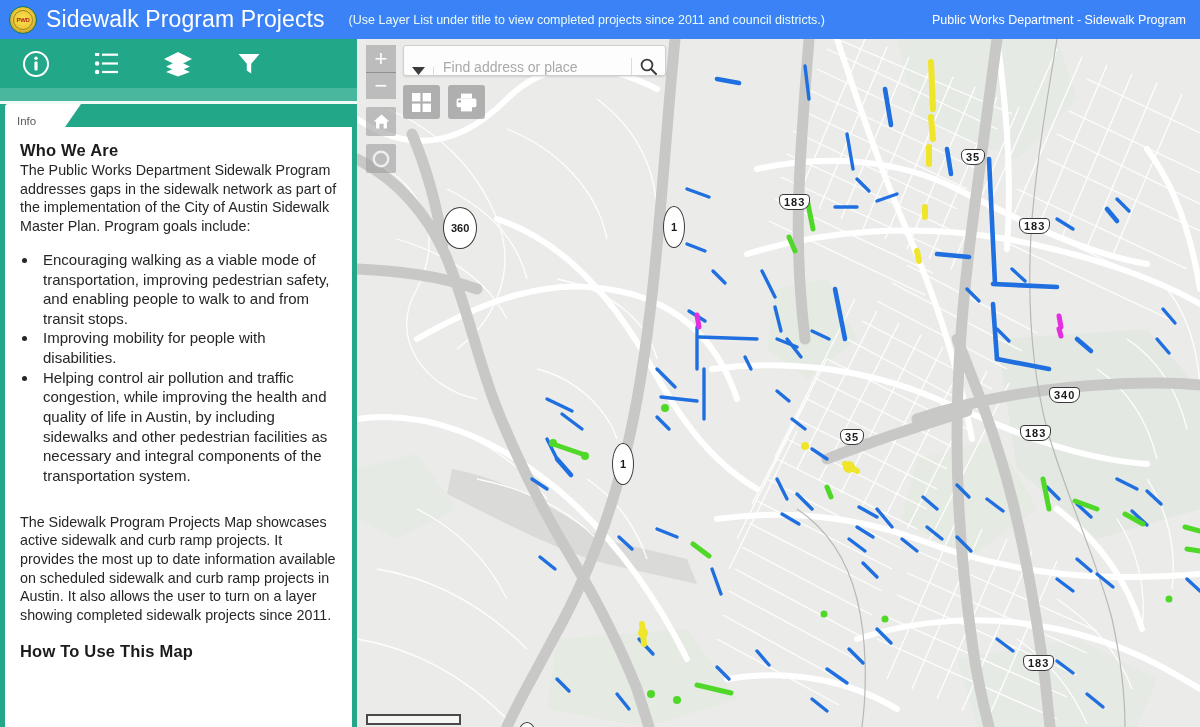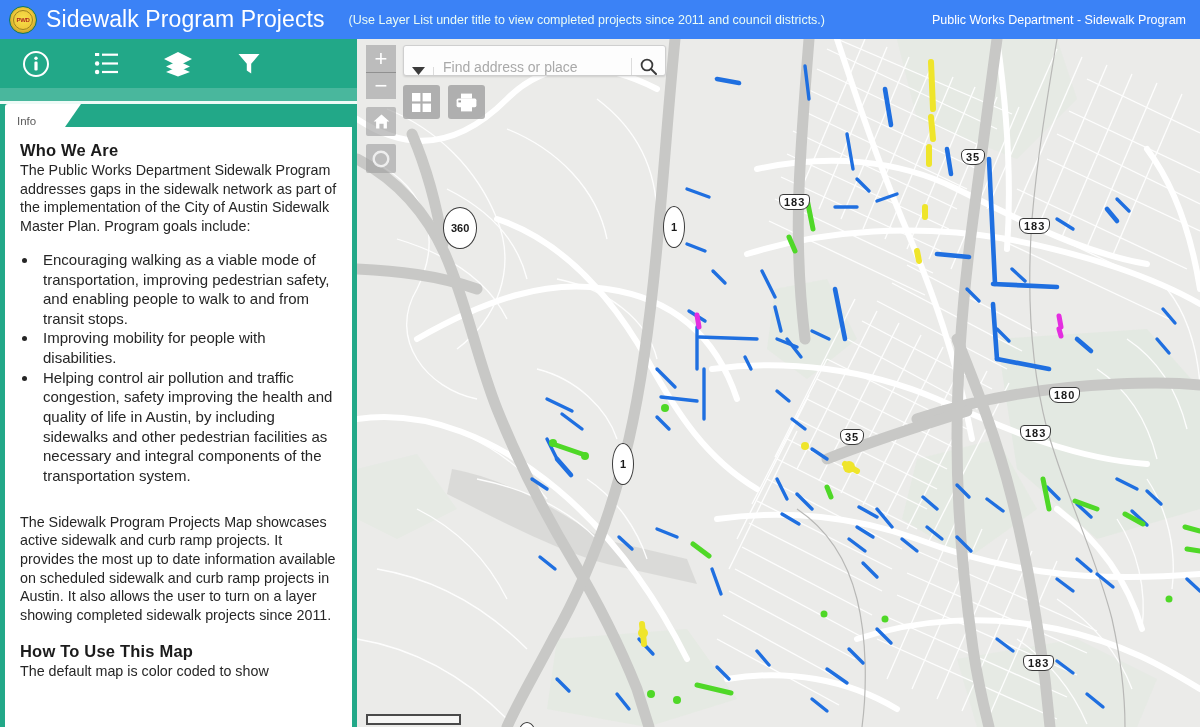--- a/index.html
+++ b/index.html
@@ -273,31 +273,30 @@
       </div>
     </div>
 
     <div class="panel-body">
 
       <h3>Who We Are</h3>
       <p>The Public Works Department Sidewalk Program addresses gaps in the sidewalk network as part of the implementation of the City of Austin Sidewalk Master Plan. Program goals include:</p>
       <ul>
         <li>Encouraging walking as a viable mode of transportation, improving pedestrian safety, and enabling people to walk to and from transit stops.</li>
         <li>Improving mobility for people with disabilities.</li>
-        <li>Helping control air pollution and traffic congestion, safety improving the health and quality of life in Austin, by including sidewalks and other pedestrian facilities as necessary and integral components of the transportation system.</li>
+        <li>Helping control air pollution and traffic congestion, while improving the health and quality of life in Austin, by including sidewalks and other pedestrian facilities as necessary and integral components of the transportation system.</li>
       </ul>
 
       <div class="spacer-lg"></div>
 
       <p>The Sidewalk Program Projects Map showcases active sidewalk and curb ramp projects. It provides the most up to date information available on scheduled sidewalk and curb ramp projects in Austin. It also allows the user to turn on a layer showing completed sidewalk projects since 2011.</p>
 
       <div class="spacer-md"></div>
 
       <h3>How To Use This Map</h3>
-      <p>The default map is color coded to show</p>
 
     </div>
   </div>
 
   <div class="map">
 
     <svg width="843" height="688" viewBox="0 0 843 688">
       <rect x="0" y="0" width="843" height="688" fill="#ebebe9"></rect>
 
       <g fill="#e2e9e0">
@@ -614,21 +613,21 @@
     <div class="shield us" style="left:422px; top:155px;">
         <span>183</span>
       </div>
     <div class="shield i" style="left:604px; top:110px;">
         <span>35</span>
       </div>
     <div class="shield us" style="left:662px; top:179px;">
         <span>183</span>
       </div>
     <div class="shield us" style="left:692px; top:348px;">
-        <span>180</span>
+        <span>340</span>
       </div>
     <div class="shield us" style="left:663px; top:386px;">
         <span>183</span>
       </div>
     <div class="shield i" style="left:483px; top:390px;">
         <span>35</span>
       </div>
     <div class="shield oval" style="left:255px; top:404px;">
         <span>1</span>
       </div>

